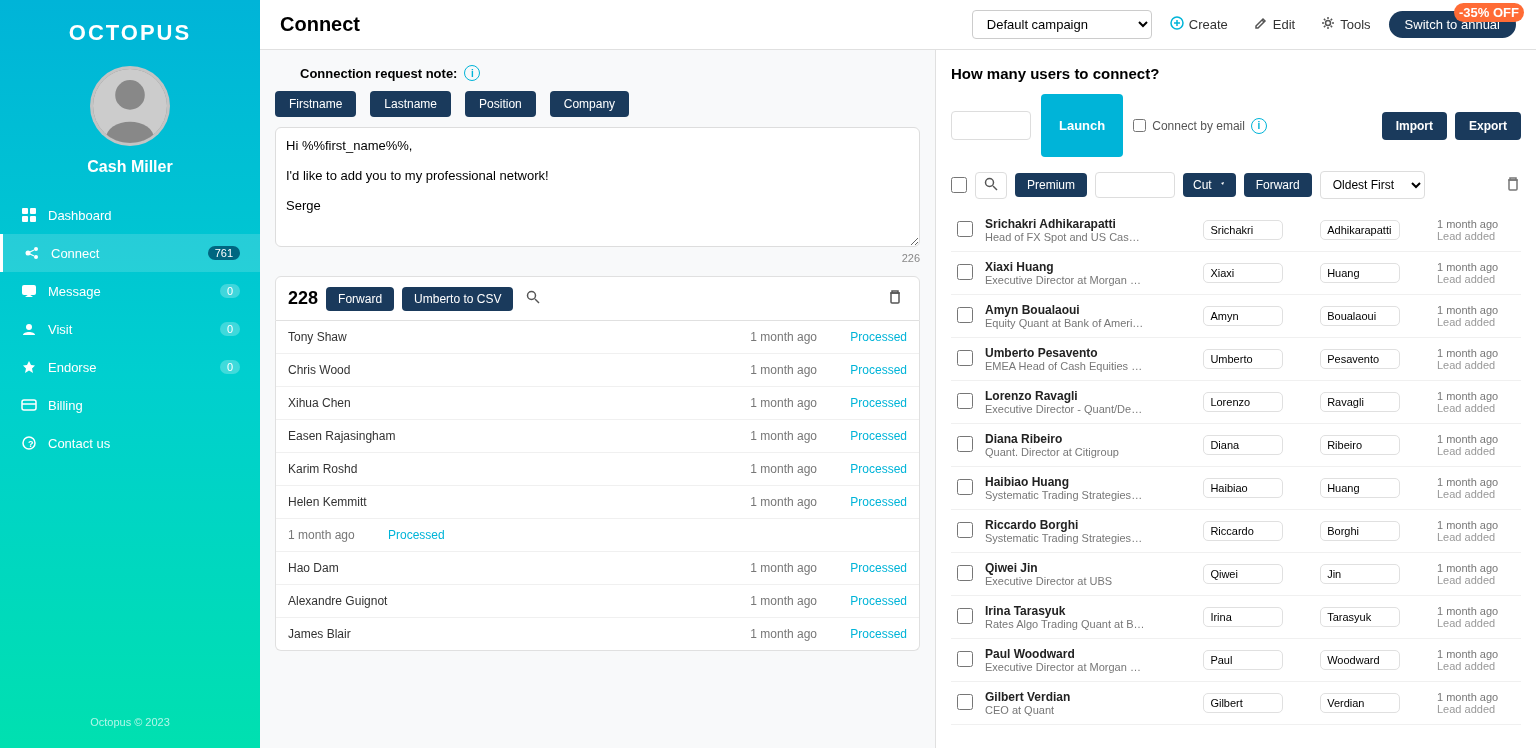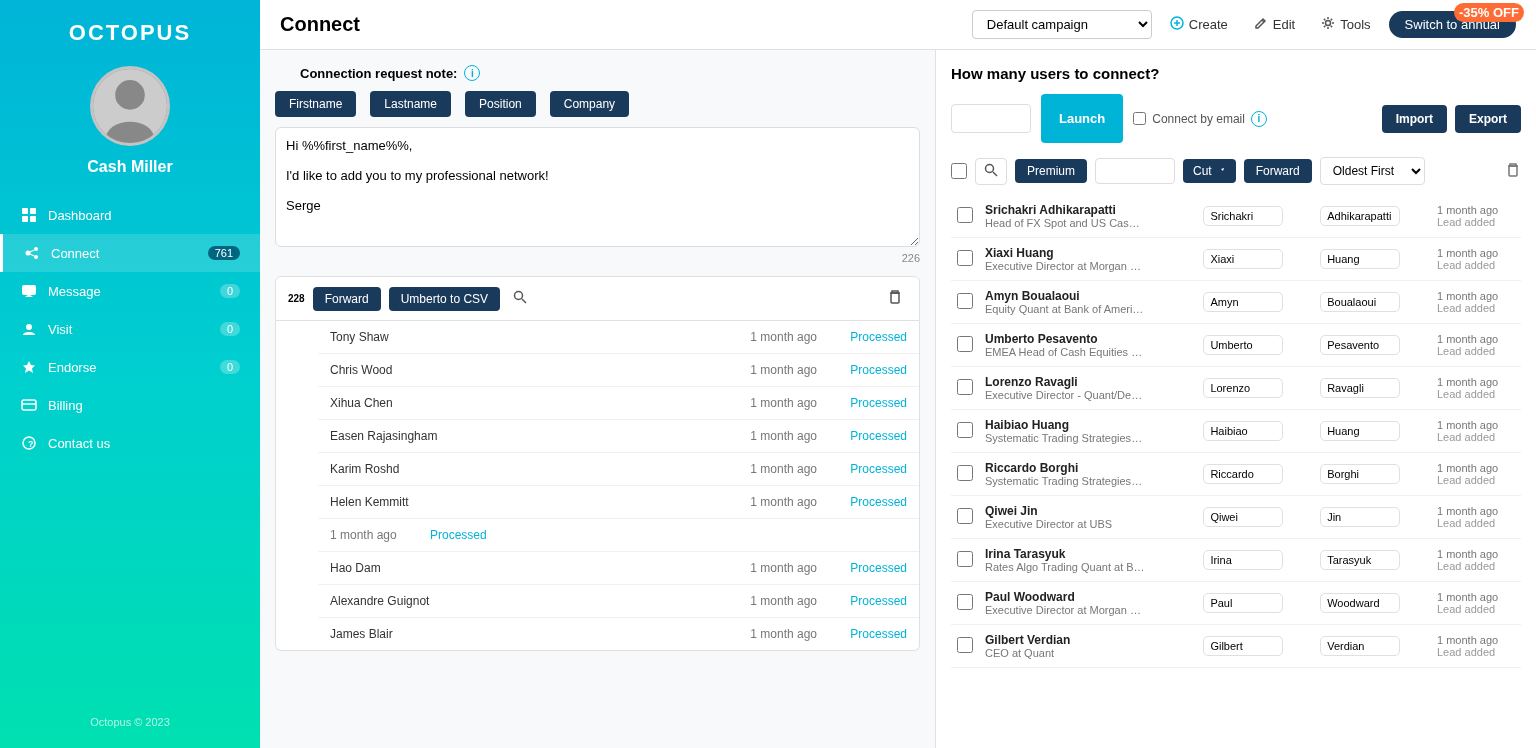--- a/index.html
+++ b/index.html
@@ -122,29 +122,29 @@
       font-family: inherit;
     }
     .char-count { text-align: right; font-size: 11px; color: #888; margin-top: 2px; }
 
     
     .queue-header {
       display: flex; align-items: center; gap: 8px; margin-top: 12px;
       padding: 8px 0; background: white; border: 1px solid #e0e0e0;
       border-radius: 6px 6px 0 0; padding: 8px 12px;
     }
-    .queue-count { font-weight: 700; font-size: 10px; }
+    .queue-count { font-weight: 700; font-size: 18px; }
     .queue-btn {
       background: #1a3a5c; color: white; border: none; border-radius: 4px;
       padding: 5px 12px; cursor: pointer; font-size: 12px; font-weight: 500;
     }
     .search-icon-btn { background: none; border: none; cursor: pointer; padding: 4px; }
     .delete-icon-btn { background: none; border: none; cursor: pointer; padding: 4px; margin-left: auto; }
 
-    .queue-table { width: 100%; background: white; border: 1px solid #e0e0e0; border-top: none; border-radius: 0 0 6px 6px; overflow: hidden; padding-left: 42px; }
+    .queue-table { width: 100%; background: white; border: 1px solid #e0e0e0; border-top: none; border-radius: 0 0 6px 6px; overflow: hidden; }
     .queue-row { display: flex; align-items: center; padding: 9px 12px; border-bottom: 1px solid #f0f0f0; }
     .queue-row:last-child { border-bottom: none; }
     .queue-name { flex: 1; font-size: 12px; color: #333; }
     .queue-time { width: 100px; font-size: 12px; color: #777; }
     .queue-status { font-size: 12px; color: #00b4d8; font-weight: 500; }
 
     
     .right-panel {
       width: 600px;
       padding: 15px;
@@ -155,21 +155,21 @@
 
     .connect-controls {
       display: flex; align-items: center; gap: 10px; margin-bottom: 14px;
     }
     .connect-input {
       border: 1px solid #ddd; border-radius: 4px; padding: 6px 10px;
       font-size: 13px; width: 80px;
     }
     .launch-btn {
       background: #00b4d8; color: white; border: none; border-radius: 4px;
-      padding: 17px 18px; cursor: pointer; font-size: 13px; font-weight: 600;
+      padding: 24px 18px; cursor: pointer; font-size: 13px; font-weight: 600;
     }
     .connect-email-wrap { display: flex; align-items: center; gap: 6px; font-size: 12px; color: #555; }
     .import-export-wrap { display: flex; gap: 8px; margin-left: auto; }
     .import-btn, .export-btn {
       background: #1a3a5c; color: white; border: none; border-radius: 4px;
       padding: 7px 14px; cursor: pointer; font-size: 12px; font-weight: 600;
     }
 
     
     .filter-bar {
@@ -546,20 +546,33 @@
     <td class="leads-cell"><input type="text" class="lead-fname-input" value="Lorenzo" style=""></td>
     <td class="leads-cell"><input type="text" class="lead-lname-input" value="Ravagli" style=""></td>
     <td class="leads-cell" style="width:90px">
       <div class="lead-time">1 month ago</div>
       <div class="lead-status">Lead added</div>
     </td>
   </tr>
             <tr class="leads-row">
     <td class="leads-cell" style="width:20px"><input type="checkbox" class="lead-checkbox" style=""></td>
     <td class="leads-cell" style="min-width:170px">
+      <div class="lead-name">Diana Ribeiro</div>
+      <div class="lead-title">Quant. Director at Citigroup</div>
+    </td>
+    <td class="leads-cell"><input type="text" class="lead-fname-input" value="Diana" style=""></td>
+    <td class="leads-cell"><input type="text" class="lead-lname-input" value="Ribeiro" style=""></td>
+    <td class="leads-cell" style="width:90px">
+      <div class="lead-time">1 month ago</div>
+      <div class="lead-status">Lead added</div>
+    </td>
+  </tr>
+            <tr class="leads-row">
+    <td class="leads-cell" style="width:20px"><input type="checkbox" class="lead-checkbox" style=""></td>
+    <td class="leads-cell" style="min-width:170px">
       <div class="lead-name">Haibiao Huang</div>
       <div class="lead-title">Systematic Trading Strategies at G...</div>
     </td>
     <td class="leads-cell"><input type="text" class="lead-fname-input" value="Haibiao" style=""></td>
     <td class="leads-cell"><input type="text" class="lead-lname-input" value="Huang" style=""></td>
     <td class="leads-cell" style="width:90px">
       <div class="lead-time">1 month ago</div>
       <div class="lead-status">Lead added</div>
     </td>
   </tr>

